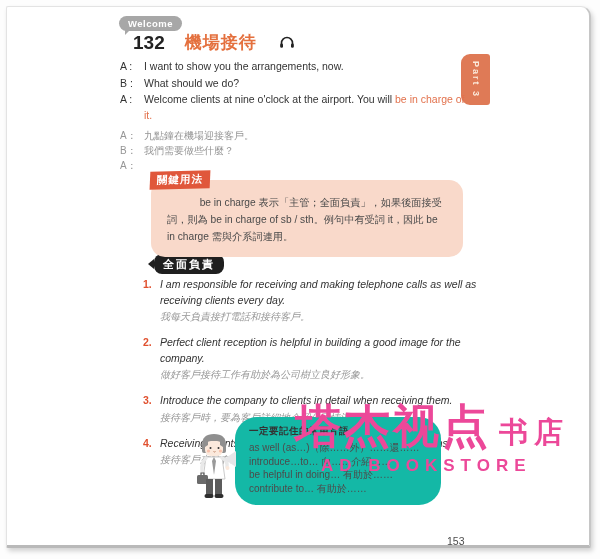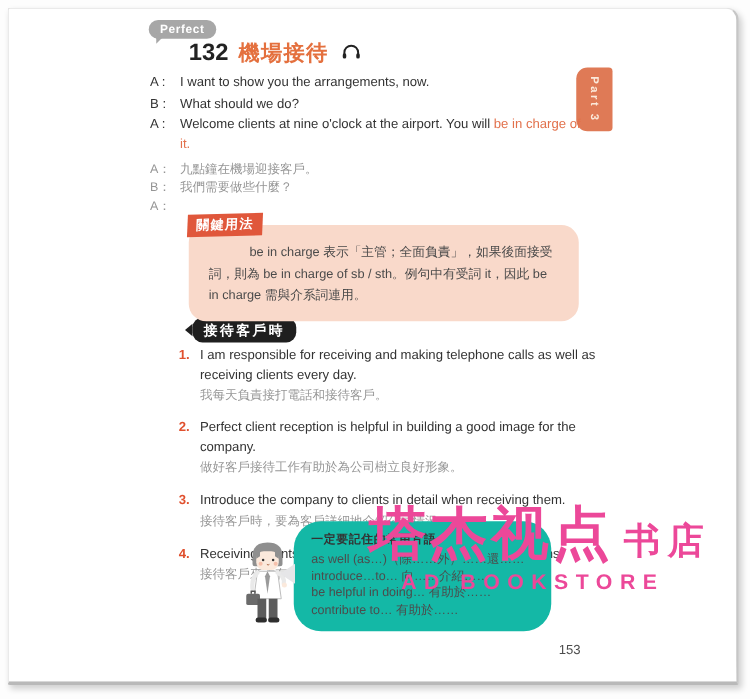--- a/index.html
+++ b/index.html
@@ -13,21 +13,21 @@
     border-radius:2px 10px 2px 2px;
     box-shadow:2px 3px 5px rgba(0,0,0,0.18);
   }
   
   .lesson-badge{
     position:absolute;left:112px;top:9px;background:#a7a7a7;color:#fff;
     font-size:9.5px;font-weight:bold;padding:2px 9px;border-radius:9px;letter-spacing:.5px;
   }
   .lesson-badge:after{content:"";position:absolute;left:6px;bottom:-4px;
     border:4px solid transparent;border-top-color:#a7a7a7;border-left-color:#a7a7a7;}
-  .heading{position:absolute;left:144px;top:24px;display:flex;align-items:center;gap:8px;justify-content:center;}
+  .heading{position:absolute;left:126px;top:24px;display:flex;align-items:center;gap:20px;justify-content:center;}
   .lesson-number{font-size:19px;font-weight:bold;color:#222;}
   .lesson-title{font-size:17px;font-weight:bold;color:#e4703e;letter-spacing:1px;}
   .hp-icon{margin-left:2px;margin-top:2px;}
   
   .part-tab{
     position:absolute;left:454px;top:47px;width:29px;height:51px;background:#df7a56;
     border-radius:9px 3px 3px 9px;display:flex;align-items:center;justify-content:center;
   }
   .part-tab span{
     writing-mode:vertical-rl;color:#fbeadb;font-size:9px;font-weight:bold;letter-spacing:2px;
@@ -54,48 +54,48 @@
   
   .ext-tag{
     position:absolute;left:147px;top:247px;background:#1f1f1f;color:#fff;
     font-size:11px;font-weight:bold;padding:2.5px 9px;border-radius:8px;letter-spacing:2px;
   }
   .ext-tag:before{content:"";position:absolute;left:-6px;top:5px;
     border:5px solid transparent;border-right:6px solid #1f1f1f;border-left:0;}
   .sentences{position:absolute;left:136px;top:270px;width:346px;}
   .s-item{display:flex;margin-bottom:11px;}
   .s-num{width:17px;flex:0 0 17px;font-size:10.5px;font-weight:bold;color:#e0502e;line-height:15.5px;}
-  .s-body{flex:1;}
+  .s-body{flex:1;font-style:italic;}
   .s-en{font-size:10.5px;color:#333;line-height:15.5px;}
   .s-zh{font-size:10px;color:#979797;line-height:14px;margin-top:2px;}
   
   .mascot{position:absolute;left:186px;top:424px;}
   .bubble{
     position:absolute;left:228px;top:410px;width:206px;height:88px;background:#14b8a6;
     border-radius:22px;padding:8px 12px 6px 14px;box-sizing:border-box;
   }
   .bubble:before{content:"";position:absolute;left:-11px;top:34px;
     border:8px solid transparent;border-right:12px solid #e6e6e8;border-left:0;}
   .bubble-title{font-size:9.5px;font-weight:bold;color:#333;margin-bottom:3px;letter-spacing:.5px;}
   .tip-line{font-size:10px;color:#4c4c4c;line-height:13.5px;}
   
   .watermark{position:absolute;left:288px;top:396px;z-index:5;color:#ec4899;white-space:nowrap;}
   .wm-logo{font-size:46px;font-weight:900;letter-spacing:3px;line-height:1;}
   .wm-suffix{font-size:29px;font-weight:bold;margin-left:8px;letter-spacing:6px;}
   .wm-sub{font-size:17px;font-weight:800;letter-spacing:6px;margin-top:3px;margin-left:26px;}
   
-  .page-number{position:absolute;left:440px;top:507px;font-size:10.5px;color:#4c4c4c;}
+  .page-number{position:absolute;left:440px;top:528px;font-size:10.5px;color:#4c4c4c;}
 </style>
 </head>
 <body>
 
 <div class="stage">
   <div class="page">
 
-    <div class="lesson-badge">Perfect</div>
+    <div class="lesson-badge">Welcome</div>
     <div class="heading">
       <span class="lesson-number">132</span>
       <span class="lesson-title">機場接待</span>
       <span class="hp-icon">
         <svg width="16" height="14" viewBox="0 0 16 14">
           <path d="M2.5 11 V8 a5.5 5.5 0 0 1 11 0 V11" fill="none" stroke="#222" stroke-width="1.6" stroke-linecap="round"></path>
           <rect x="1.2" y="8.6" width="2.8" height="4.2" rx="1.3" fill="#222"></rect>
           <rect x="12" y="8.6" width="2.8" height="4.2" rx="1.3" fill="#222"></rect>
         </svg>
       </span>
@@ -127,21 +127,21 @@
       <div class="dl">
         <span class="sp">A：</span>
       </div>
     </div>
 
     <div class="key-label">關鍵用法</div>
     <div class="key-box">
       <p>be in charge 表示「主管；全面負責」，如果後面接受詞，則為 be in charge of sb / sth。例句中有受詞 it，因此 be in charge 需與介系詞連用。</p>
     </div>
 
-    <div class="ext-tag">接待客戶時</div>
+    <div class="ext-tag">全面負責</div>
     <div class="sentences">
       <div class="s-item">
         <div class="s-num">1.</div>
         <div class="s-body">
           <div class="s-en">I am responsible for receiving and making telephone calls as well as receiving clients every day.</div>
           <div class="s-zh">我每天負責接打電話和接待客戶。</div>
         </div>
       </div>
       <div class="s-item">
         <div class="s-num">2.</div>

